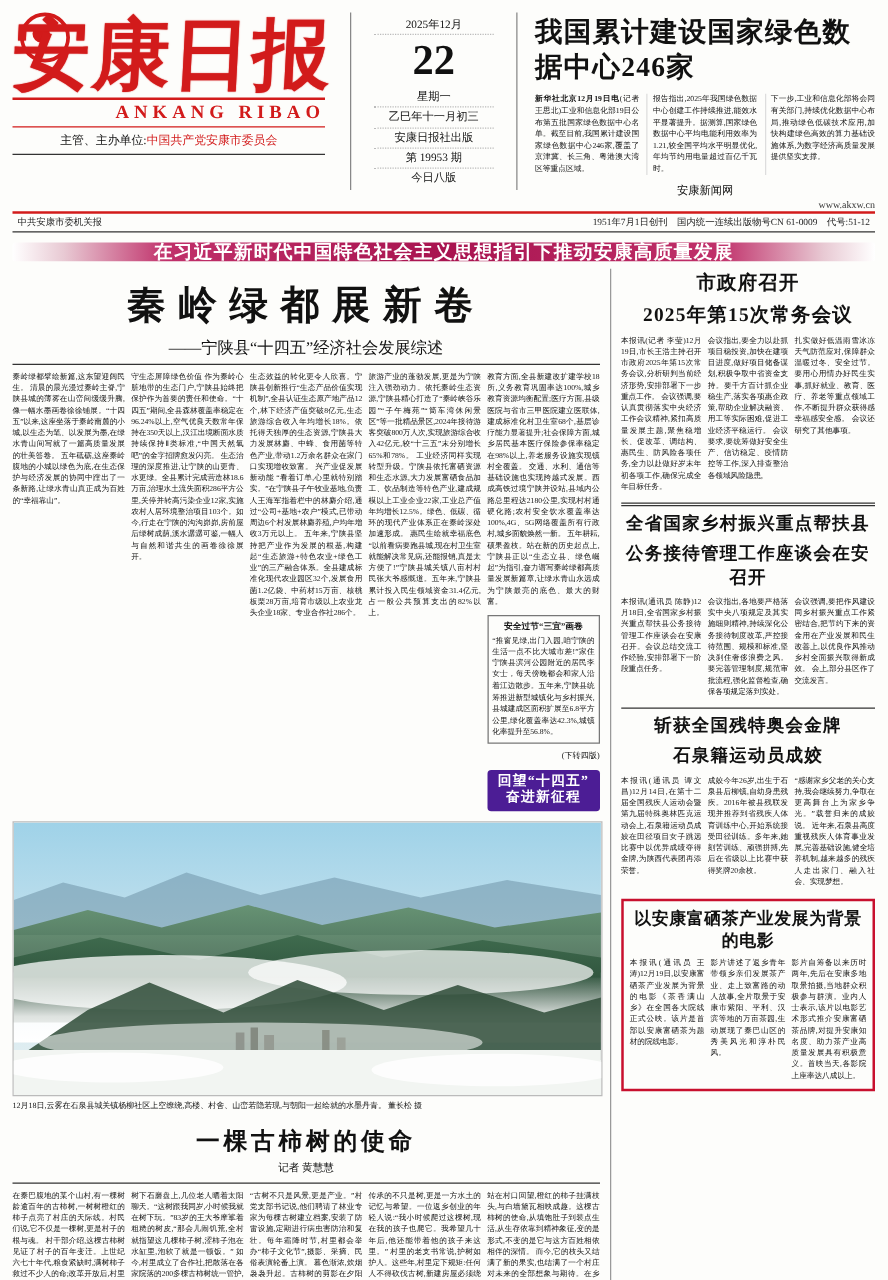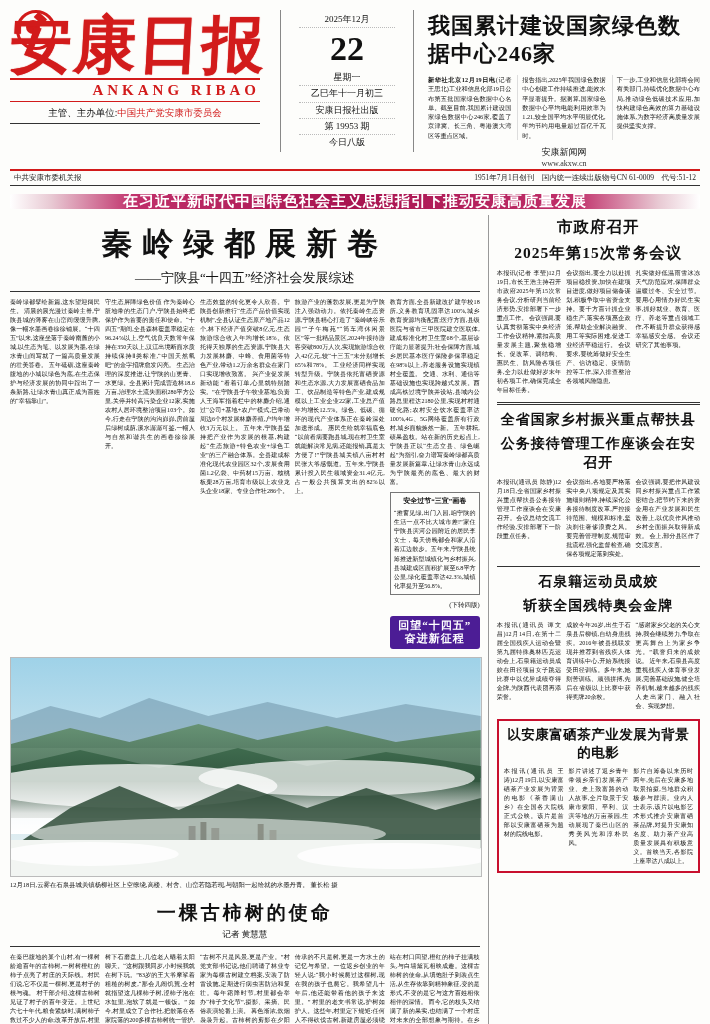--- a/index.html
+++ b/index.html
@@ -50,21 +50,21 @@
 
   .head-news{flex:1;padding-left:6px;}
   .head-news h1{
     font-size:22px;font-weight:bold;margin:6px 0 8px 0;line-height:1.25;letter-spacing:1px;
   }
   .head-cols{display:flex;gap:6px;font-size:6.2px;line-height:1.5;text-align:justify;}
   .head-cols .c{flex:1;border-left:1px solid #ddd;padding-left:4px;}
   .head-cols .c:first-child{border-left:0;padding-left:0;}
   .head-cols .lead{font-weight:bold;}
   .agency{font-size:9px;text-align:center;margin-top:6px;}
-  .agency .url{font-size:8px;color:#333;}
+  .agency .url{font-size:8px;color:#333;text-align:right;}
 
   
   .strip{
     display:flex;justify-content:space-between;
     font-size:7.5px;border-top:2px solid #d21b1b;border-bottom:1px solid #333;
     padding:2px 4px;margin-top:3px;color:#222;gap:36px;
   }
 
   
   .banner{
@@ -310,22 +310,22 @@
           <div class="col">本报讯(通讯员 陈静)12月18日,全省国家乡村振兴重点帮扶县公务接待管理工作座谈会在安康召开。会议总结交流工作经验,安排部署下一阶段重点任务。</div>
           <div class="col">会议指出,各地要严格落实中央八项规定及其实施细则精神,持续深化公务接待制度改革,严控接待范围、规模和标准,坚决刹住奢侈浪费之风。要完善管理制度,规范审批流程,强化监督检查,确保各项规定落到实处。</div>
           <div class="col">会议强调,要把作风建设同乡村振兴重点工作紧密结合,把节约下来的资金用在产业发展和民生改善上,以优良作风推动乡村全面振兴取得新成效。
 会上,部分县区作了交流发言。</div>
         </div>
       </div>
 
       <div class="r-sep"></div>
 
       <div>
+        <div class="r-title sm">斩获全国残特奥会金牌</div>
         <div class="r-title sm">石泉籍运动员成姣</div>
-        <div class="r-title sm">斩获全国残特奥会金牌</div>
         <div class="r-cols">
           <div class="col">本报讯(通讯员 谭文昌)12月14日,在第十二届全国残疾人运动会暨第九届特殊奥林匹克运动会上,石泉籍运动员成姣在田径项目女子跳远比赛中以优异成绩夺得金牌,为陕西代表团再添荣誉。</div>
           <div class="col">成姣今年26岁,出生于石泉县后柳镇,自幼身患残疾。2016年被县残联发现并推荐到省残疾人体育训练中心,开始系统接受田径训练。多年来,她刻苦训练、顽强拼搏,先后在省级以上比赛中获得奖牌20余枚。</div>
           <div class="col">“感谢家乡父老的关心支持,我会继续努力,争取在更高舞台上为家乡争光。”载誉归来的成姣说。
 近年来,石泉县高度重视残疾人体育事业发展,完善基础设施,健全培养机制,越来越多的残疾人走出家门、融入社会、实现梦想。</div>
         </div>
       </div>
 
       <div class="redbox">
         <div class="rt">以安康富硒茶产业发展为背景的电影</div>

